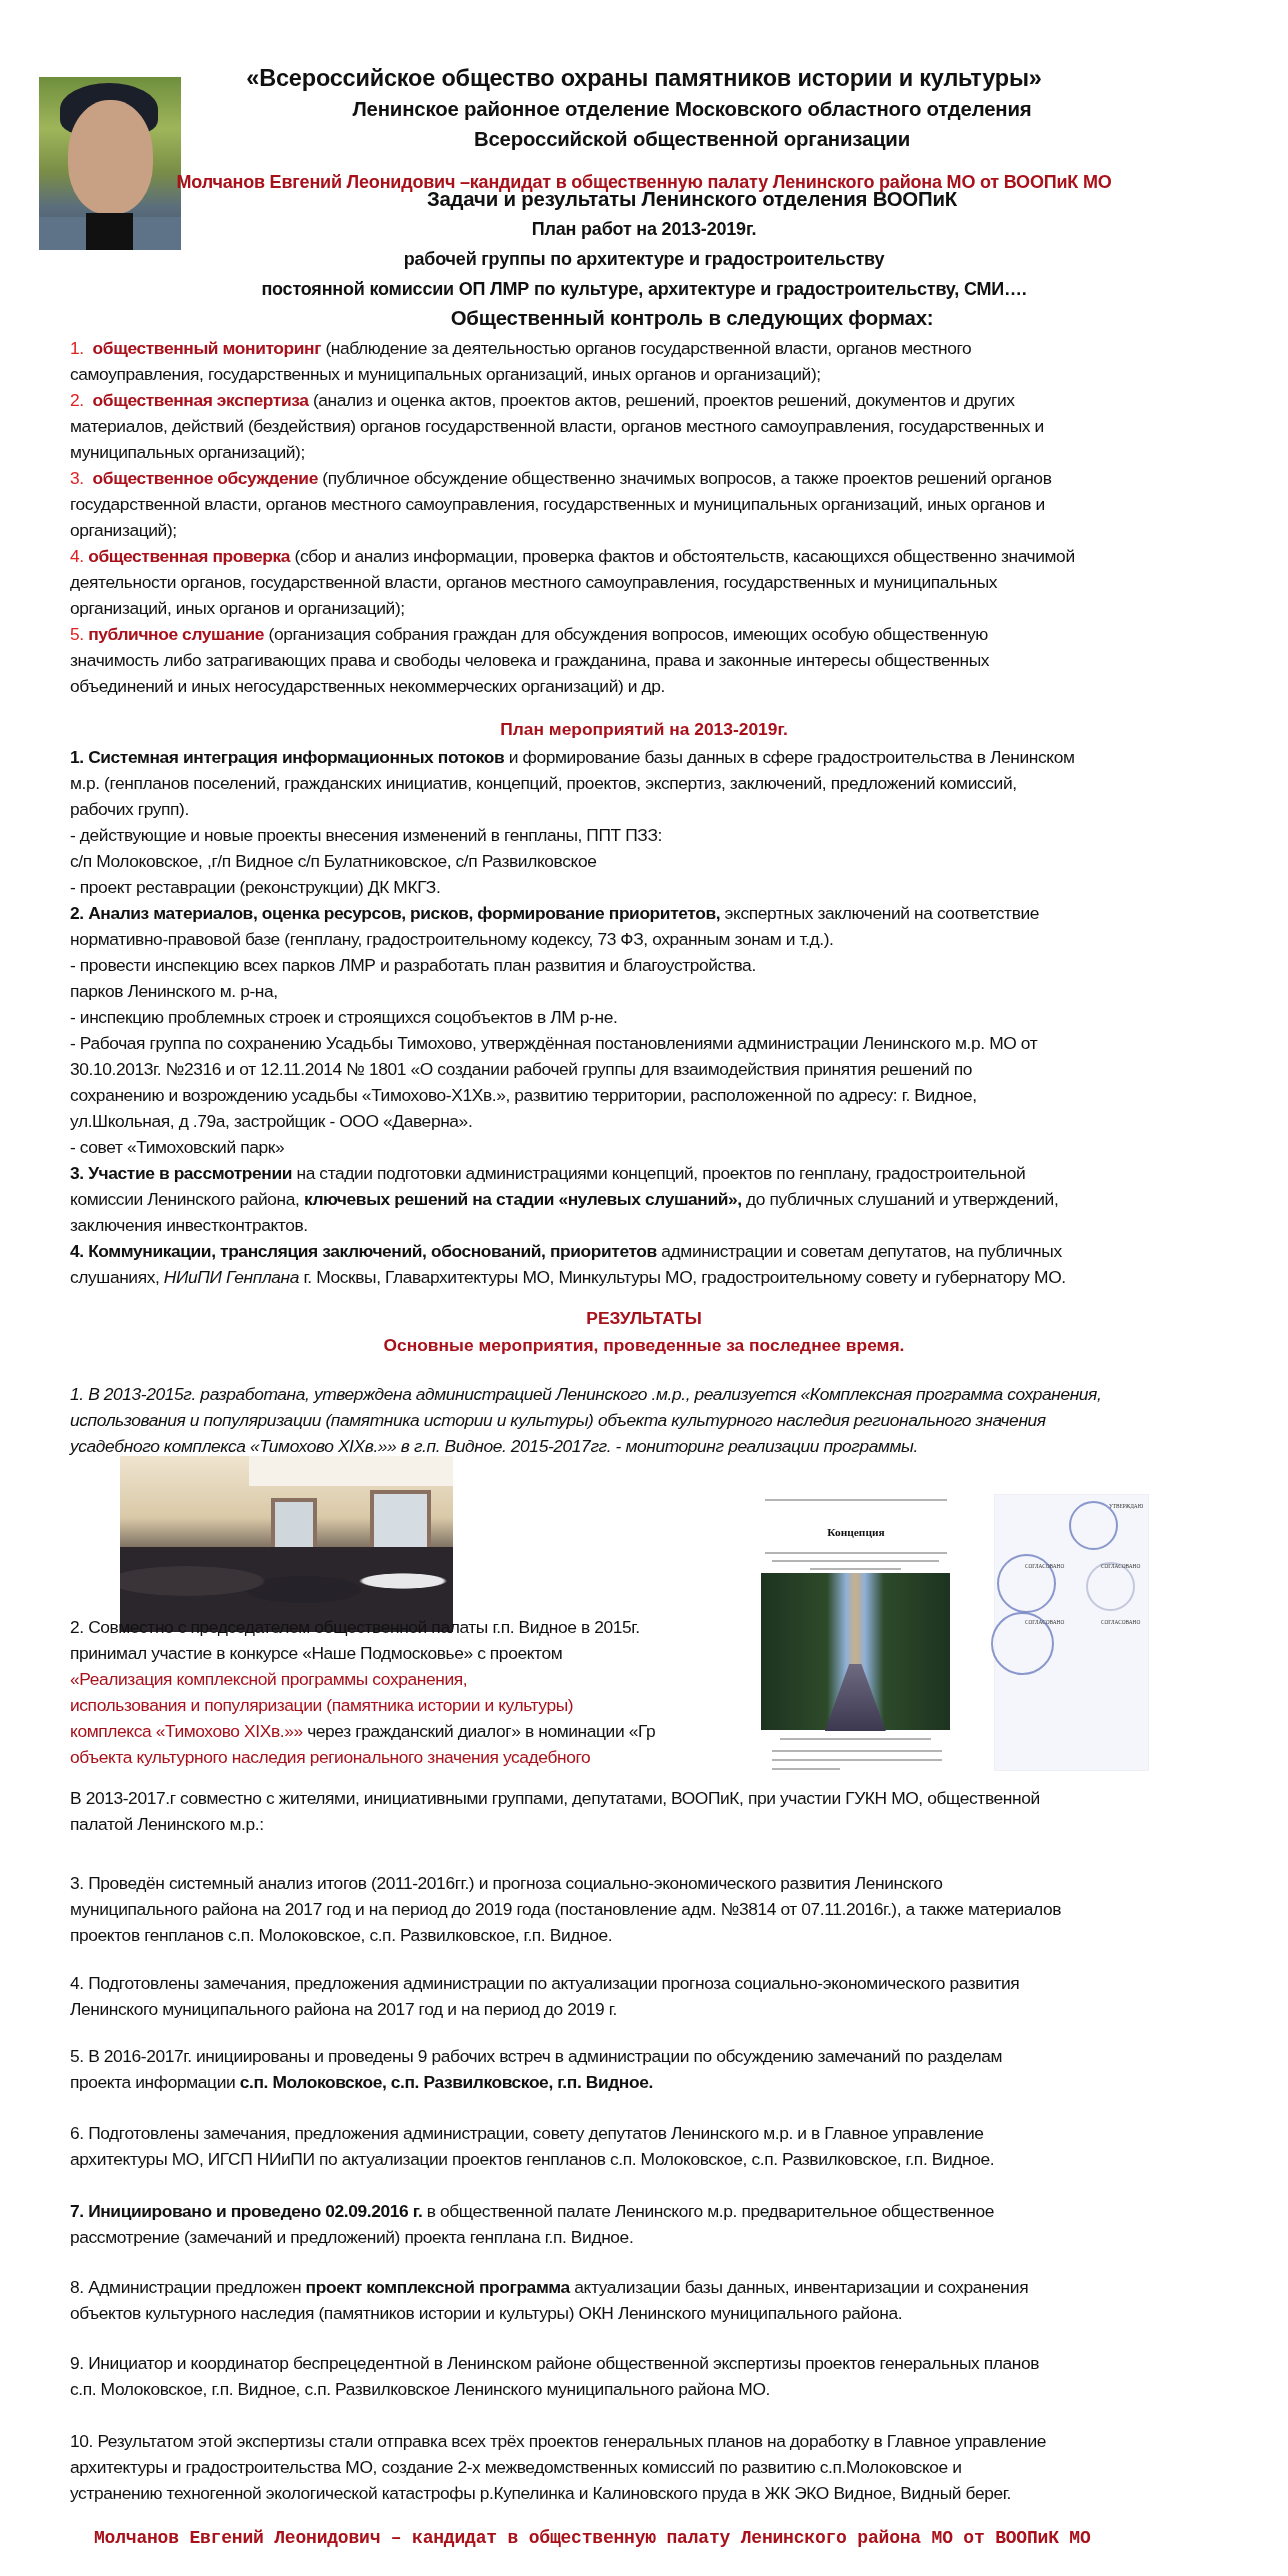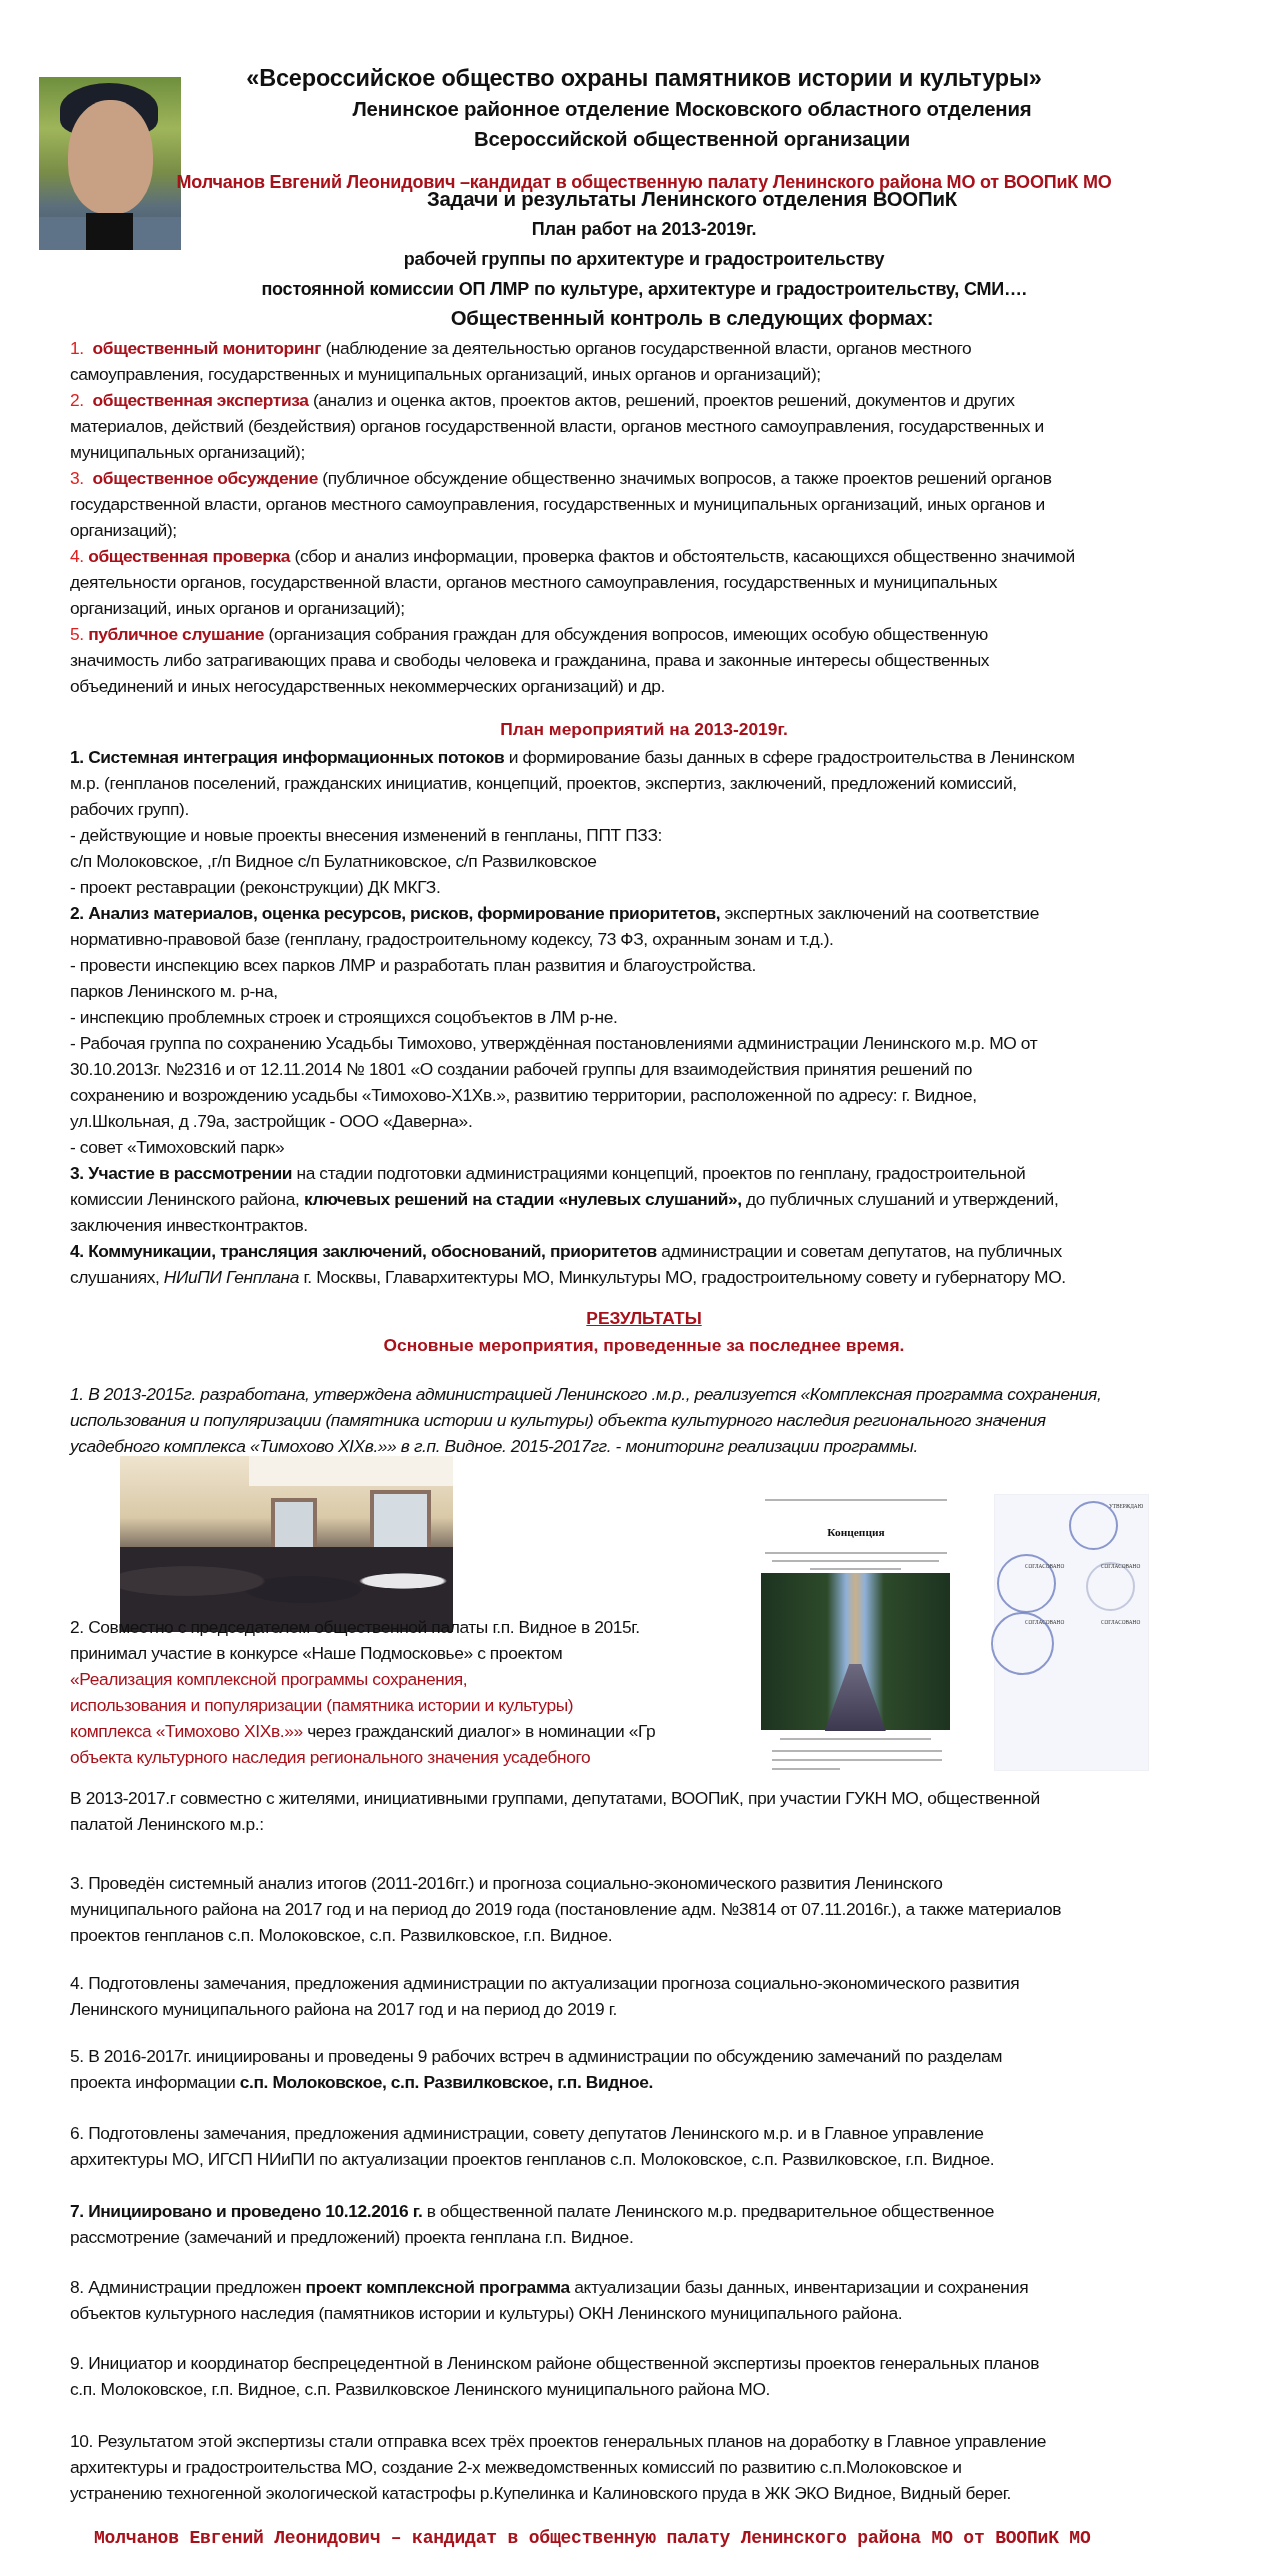--- a/index.html
+++ b/index.html
@@ -150,21 +150,21 @@
     <span class="line"><b> 3. Участие в рассмотрении</b><span> на стадии подготовки администрациями концепций, проектов по генплану, градостроительной</span></span>
     <span class="line"><span>комиссии Ленинского района, </span><b>ключевых решений на стадии «нулевых слушаний»,</b><span> до публичных слушаний и утверждений,</span></span>
     <span class="line">заключения инвестконтрактов.</span>
   </div>
   <div>
     <span class="line"><b> 4. Коммуникации, трансляция заключений, обоснований, приоритетов</b><span> администрации и советам депутатов, на публичных</span></span>
     <span class="line"><span>слушаниях, </span><i>НИиПИ Генплана</i><span> г. Москвы, Главархитектуры МО, Минкультуры МО, градостроительному совету  и  губернатору МО.</span></span>
   </div>
 </div>
 
-<div class="abs center sec-title red" style="top:1308px;text-decoration:underline;">РЕЗУЛЬТАТЫ</div>
+<div class="abs center sec-title red" style="top:1308px;">РЕЗУЛЬТАТЫ</div>
 <div class="abs center sec-title red" style="top:1335px;">Основные мероприятия, проведенные за последнее время.</div>
 
 <div class="abs body-text" style="top:1381px;font-style:italic;">
   <span class="line">1. В 2013-2015г. разработана, утверждена администрацией Ленинского .м.р., реализуется «Комплексная программа сохранения,</span>
   <span class="line">использования и популяризации (памятника истории и культуры) объекта культурного наследия регионального значения</span>
   <span class="line">усадебного комплекса «Тимохово XIXв.»» в г.п. Видное. 2015-2017гг. - мониторинг реализации программы.</span>
 </div>
 
 <div class="abs meeting">
   <div class="ceiling"></div>
@@ -231,21 +231,21 @@
   <span class="line">5. В 2016-2017г. инициированы и проведены 9 рабочих встреч в администрации по обсуждению замечаний по разделам</span>
   <span class="line"><span>проекта информации  </span><b>с.п. Молоковское, с.п. Развилковское, г.п. Видное.</b></span>
 </div>
 
 <div class="abs body-text" style="top:2120px;">
   <span class="line">6. Подготовлены замечания,  предложения администрации, совету депутатов Ленинского м.р. и в Главное управление</span>
   <span class="line">архитектуры МО, ИГСП НИиПИ по актуализации проектов генпланов с.п. Молоковское, с.п. Развилковское, г.п. Видное.</span>
 </div>
 
 <div class="abs body-text" style="top:2198px;">
-  <span class="line"><b> 7. Инициировано и проведено 10.12.2016 г.</b><span> в общественной палате Ленинского м.р. предварительное общественное</span></span>
+  <span class="line"><b> 7. Инициировано и проведено 02.09.2016 г.</b><span> в общественной палате Ленинского м.р. предварительное общественное</span></span>
   <span class="line">рассмотрение  (замечаний и предложений) проекта генплана г.п. Видное.</span>
 </div>
 
 <div class="abs body-text" style="top:2274px;">
   <span class="line"><span>8. Администрации предложен </span><b>проект комплексной программа</b><span> актуализации базы данных, инвентаризации и сохранения</span></span>
   <span class="line">объектов культурного наследия (памятников истории и культуры) ОКН Ленинского муниципального района.</span>
 </div>
 
 <div class="abs body-text" style="top:2350px;">
   <span class="line">9. Инициатор  и координатор  беспрецедентной в Ленинском районе общественной экспертизы проектов генеральных планов</span>

